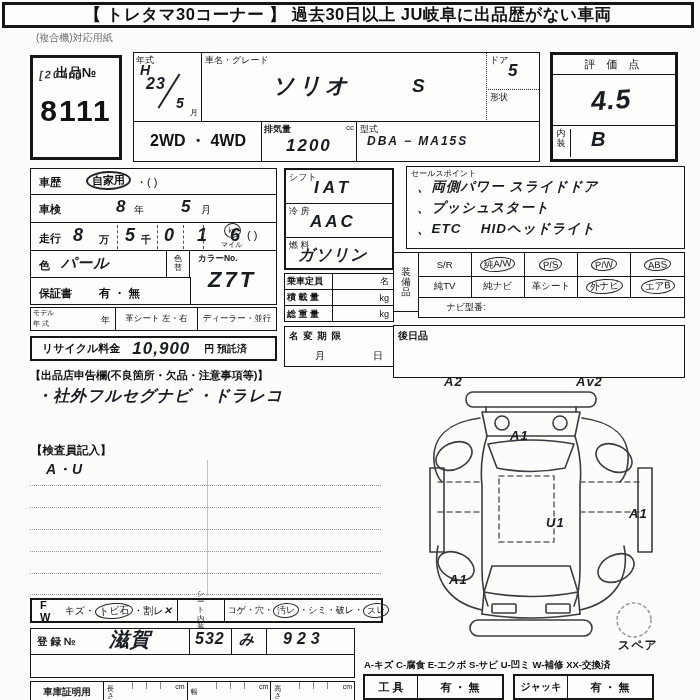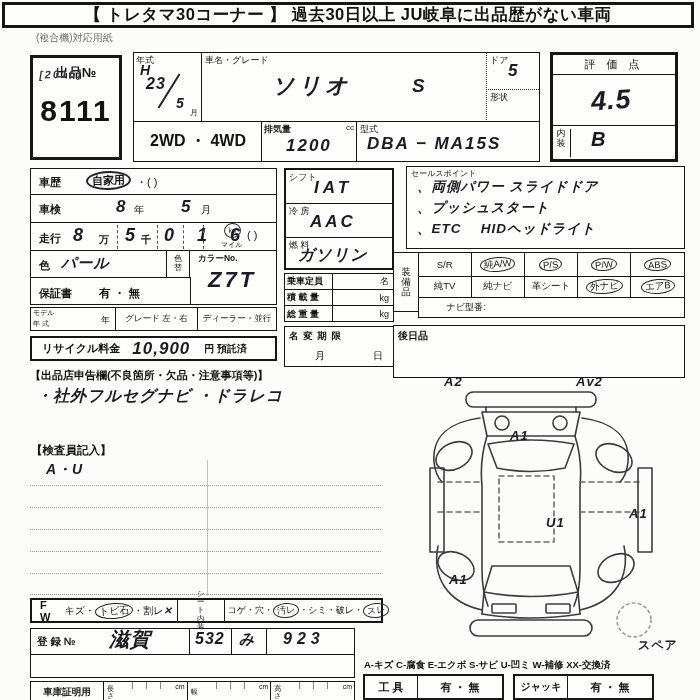--- a/index.html
+++ b/index.html
@@ -71,21 +71,21 @@
   <div class="bx" style="left:133px;top:121px;width:130px;height:41px;display:flex;align-items:center;justify-content:center;">
     <span style="font-size:16px;font-weight:bold;">2WD ・ 4WD</span>
   </div>
   <div class="bx" style="left:261px;top:121px;width:97px;height:41px;">
     <span class="lbl abs" style="left:2px;top:1px;font-weight:bold;">排気量</span>
     <span class="lbl abs" style="right:3px;top:1px;font-size:8px;">cc</span>
     <span class="hw abs" style="left:24px;top:14px;font-size:17px;letter-spacing:2px;">1200</span>
   </div>
   <div class="bx" style="left:356px;top:121px;width:184px;height:41px;">
     <span class="lbl abs" style="left:3px;top:1px;">型式</span>
-    <span class="hw abs" style="left:10px;top:12px;font-size:17px;letter-spacing:2px;">DBA − MA15S</span>
+    <span class="hw abs" style="left:10px;top:12px;font-size:12px;letter-spacing:2px;">DBA − MA15S</span>
   </div>
 
   <div class="bx thick" style="left:550px;top:52px;width:128px;height:110px;">
     <div style="height:19px;border-bottom:1.5px solid #161616;display:flex;align-items:center;justify-content:center;">
       <span style="font-size:11px;letter-spacing:4px;">評 価 点</span>
     </div>
     <span class="hw abs" style="left:38px;top:30px;font-size:27px;transform:rotate(-4deg);">4.5</span>
     <div class="abs" style="left:0;right:0;top:70px;border-top:1.5px solid #161616;"></div>
     <span class="stk abs" style="left:2px;top:74px;width:12px;font-size:9px;border-right:1.5px solid #161616;padding-right:3px;height:28px;">内装</span>
     <span class="hw abs" style="left:38px;top:73px;font-size:20px;">B</span>
@@ -134,21 +134,21 @@
     <span class="abs" style="left:68px;top:8px;font-size:11.5px;font-weight:bold;">有 ・ 無</span>
   </div>
 
   <div class="bx" style="left:30px;top:307px;width:247px;height:24px;display:flex;">
     <div style="width:84px;position:relative;border-right:1.5px solid #161616;">
       <span class="abs" style="left:2px;top:1px;font-size:7px;line-height:1.1;">モデル</span>
       <span class="abs" style="left:2px;top:11px;font-size:7px;">年 式</span>
       <span class="abs" style="right:5px;top:6px;font-size:9px;">年</span>
     </div>
     <div style="width:81px;display:flex;align-items:center;justify-content:center;border-right:1.5px solid #161616;">
-      <span style="font-size:8.5px;">グレード 左・右</span>
+      <span style="font-size:8.5px;">革シート 左・右</span>
     </div>
     <div style="flex:1;display:flex;align-items:center;justify-content:center;">
       <span style="font-size:8.5px;">ディーラー・並行</span>
     </div>
   </div>
 
   <div class="bx med" style="left:30px;top:336px;width:247px;height:25px;display:flex;align-items:center;">
     <span style="font-size:11px;font-weight:bold;margin-left:10px;">リサイクル料金</span>
     <span class="hw" style="font-size:17px;margin-left:12px;">10,900</span>
     <span style="font-size:10px;font-weight:bold;margin-left:14px;">円 預託済</span>
@@ -274,21 +274,21 @@
       <path d="M222,176 C228,206 214,232 178,240"></path>
       <path d="M90,196 L168,196 L176,222 Q129,231 82,222 Z"></path>
       <path d="M82,222 L80,244 M176,222 L178,244"></path>
       <rect x="90" y="234" width="24" height="9" rx="1"></rect>
       <rect x="144" y="234" width="24" height="9" rx="1"></rect>
       <path d="M80,244 Q129,252 178,244"></path>
       <rect x="68" y="250" width="122" height="16" rx="8"></rect>
       <circle cx="232" cy="250" r="17" stroke-dasharray="2.5 3.5" stroke="#9a9a9a"></circle>
     </g>
   </svg>
-  <div class="abs hw" style="left:618px;top:637px;font-size:12px;font-style:normal;font-weight:bold;margin-left:20px;">スペア</div>
+  <div class="abs hw" style="left:618px;top:637px;font-size:12px;font-style:normal;font-weight:bold;">スペア</div>
 
   <div class="abs" style="left:31px;top:443px;font-size:11.5px;font-weight:bold;">【検査員記入】</div>
   <div class="abs hw" style="left:46px;top:461px;font-size:14px;">A・U</div>
   <div class="dotline" style="left:30px;top:485px;width:351px;"></div>
   <div class="dotline" style="left:30px;top:507px;width:351px;"></div>
   <div class="dotline" style="left:30px;top:529px;width:351px;"></div>
   <div class="dotline" style="left:30px;top:551px;width:351px;"></div>
   <div class="dotline" style="left:30px;top:573px;width:351px;"></div>
   <div class="dotline" style="left:30px;top:594px;width:351px;"></div>
   <div class="abs" style="left:207px;top:460px;height:136px;border-left:1px solid #c2c2c2;"></div>

